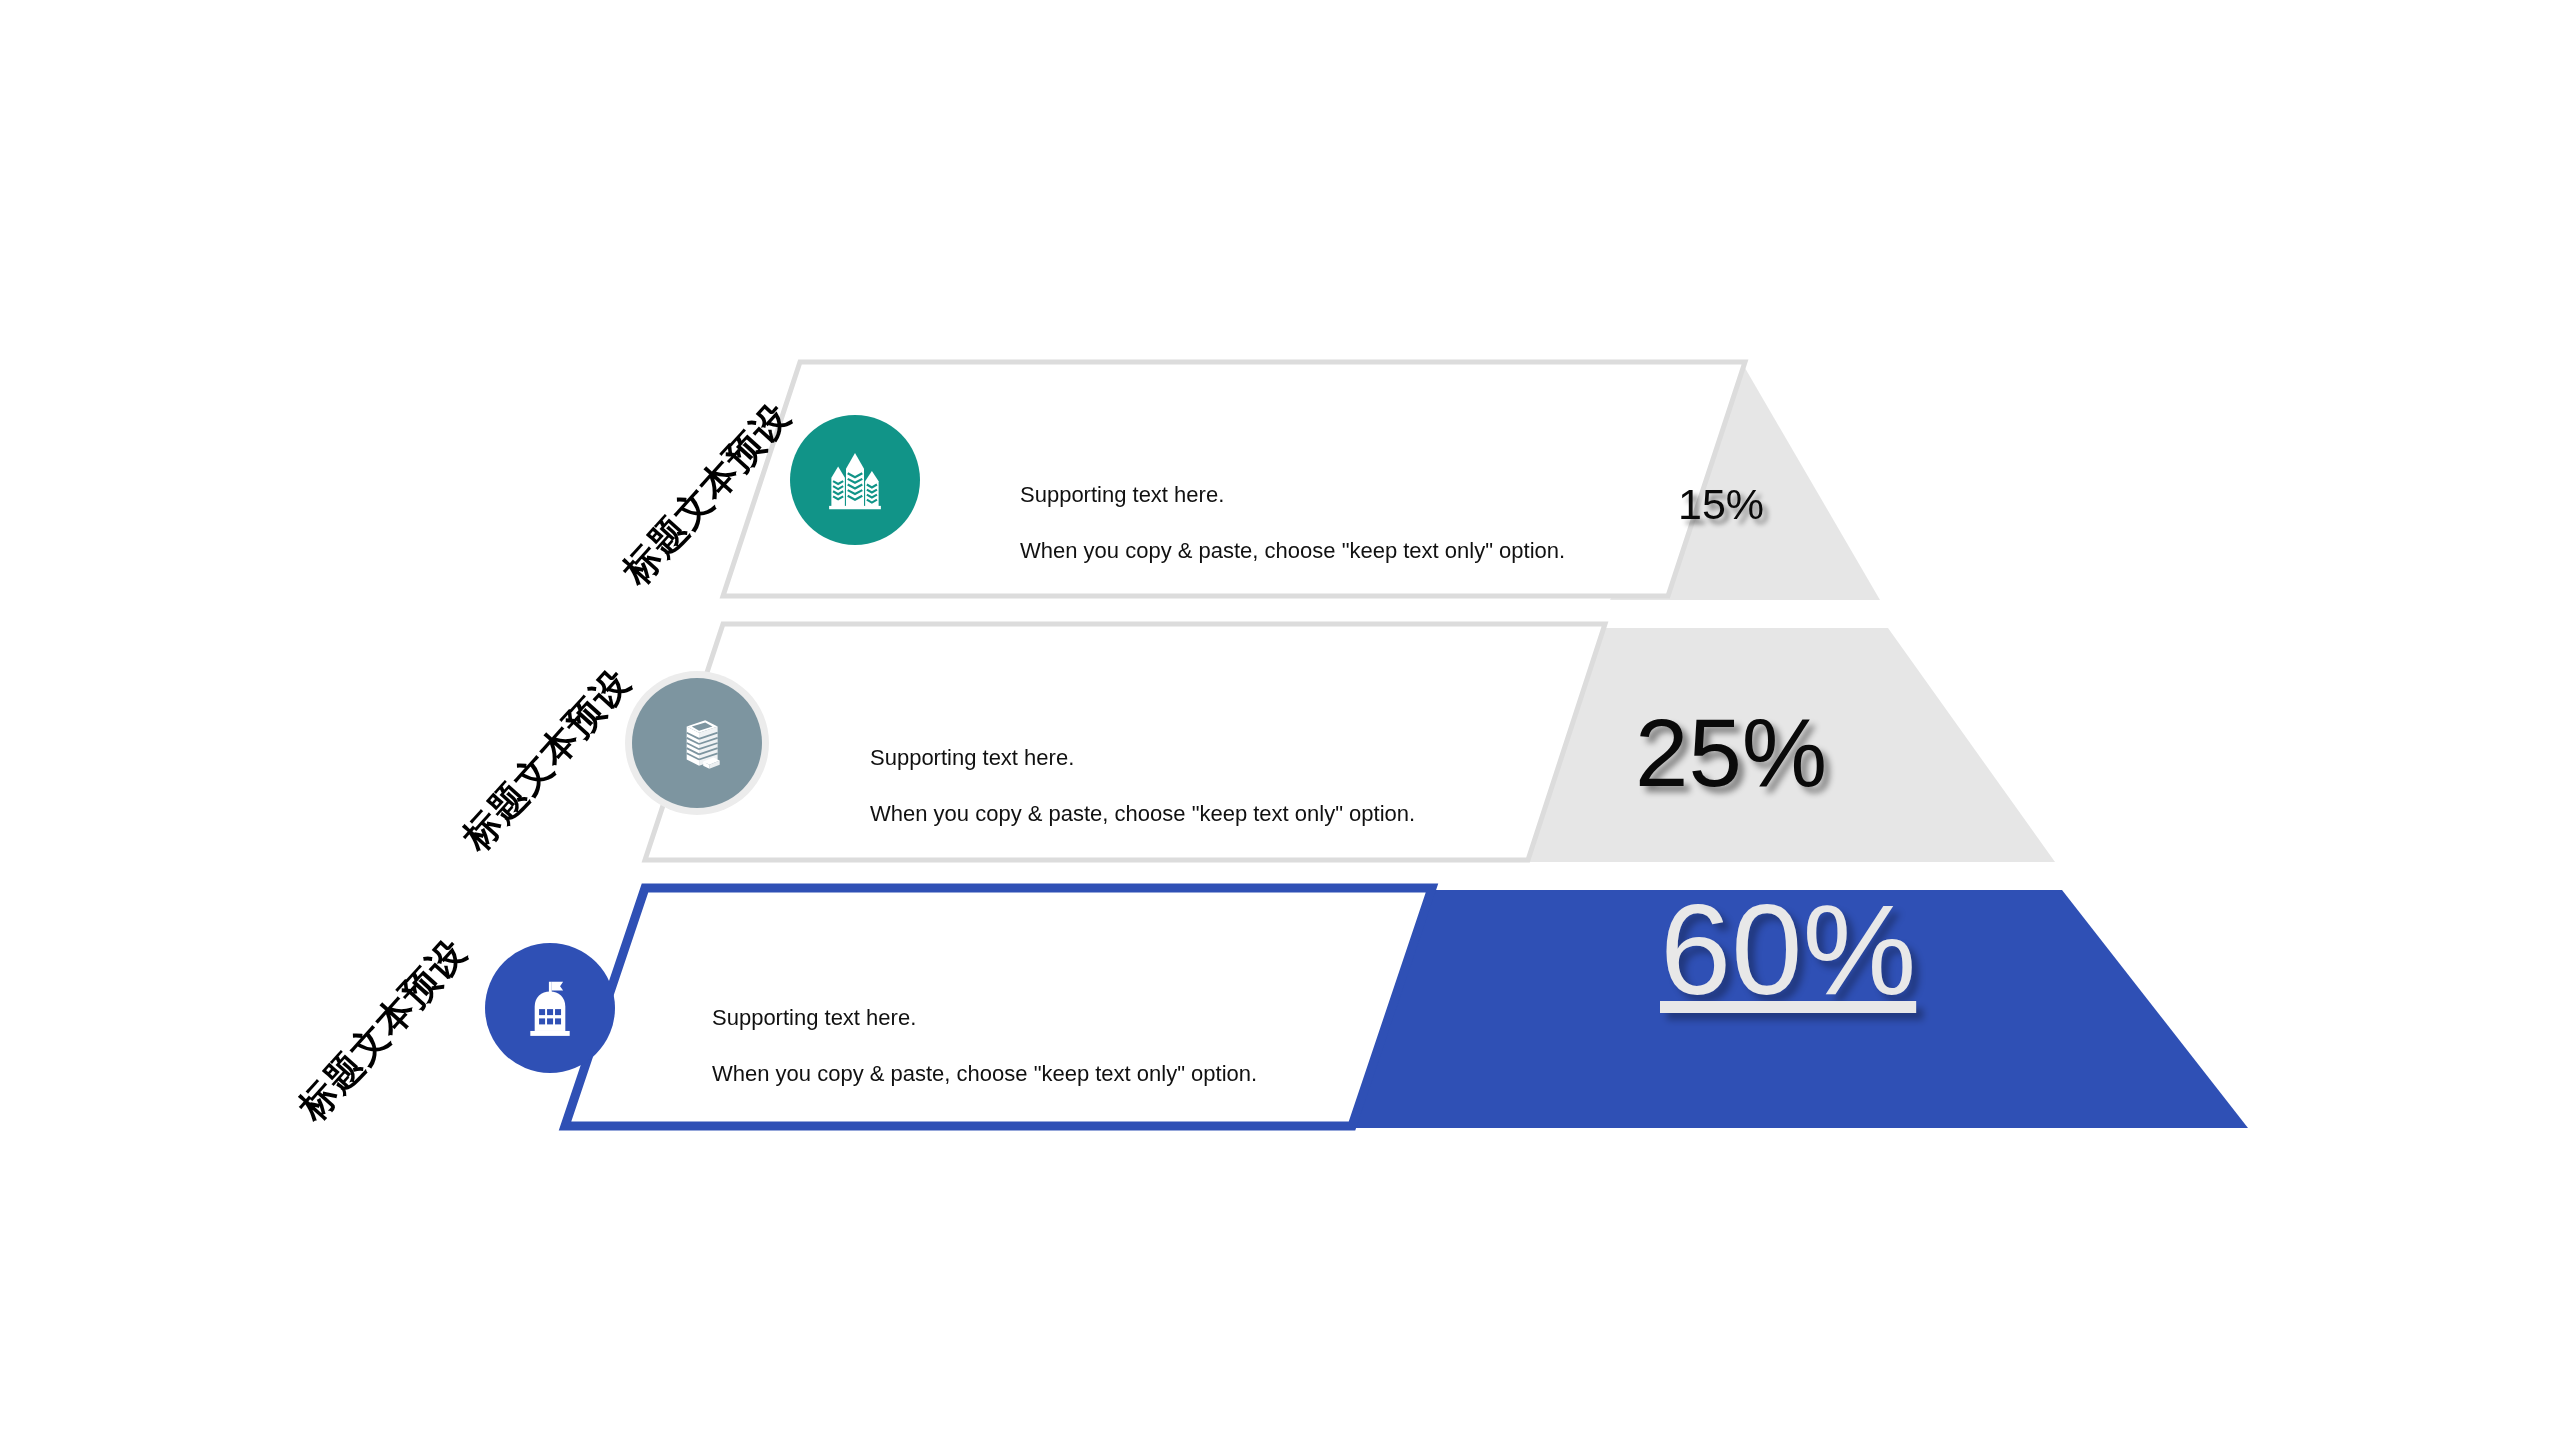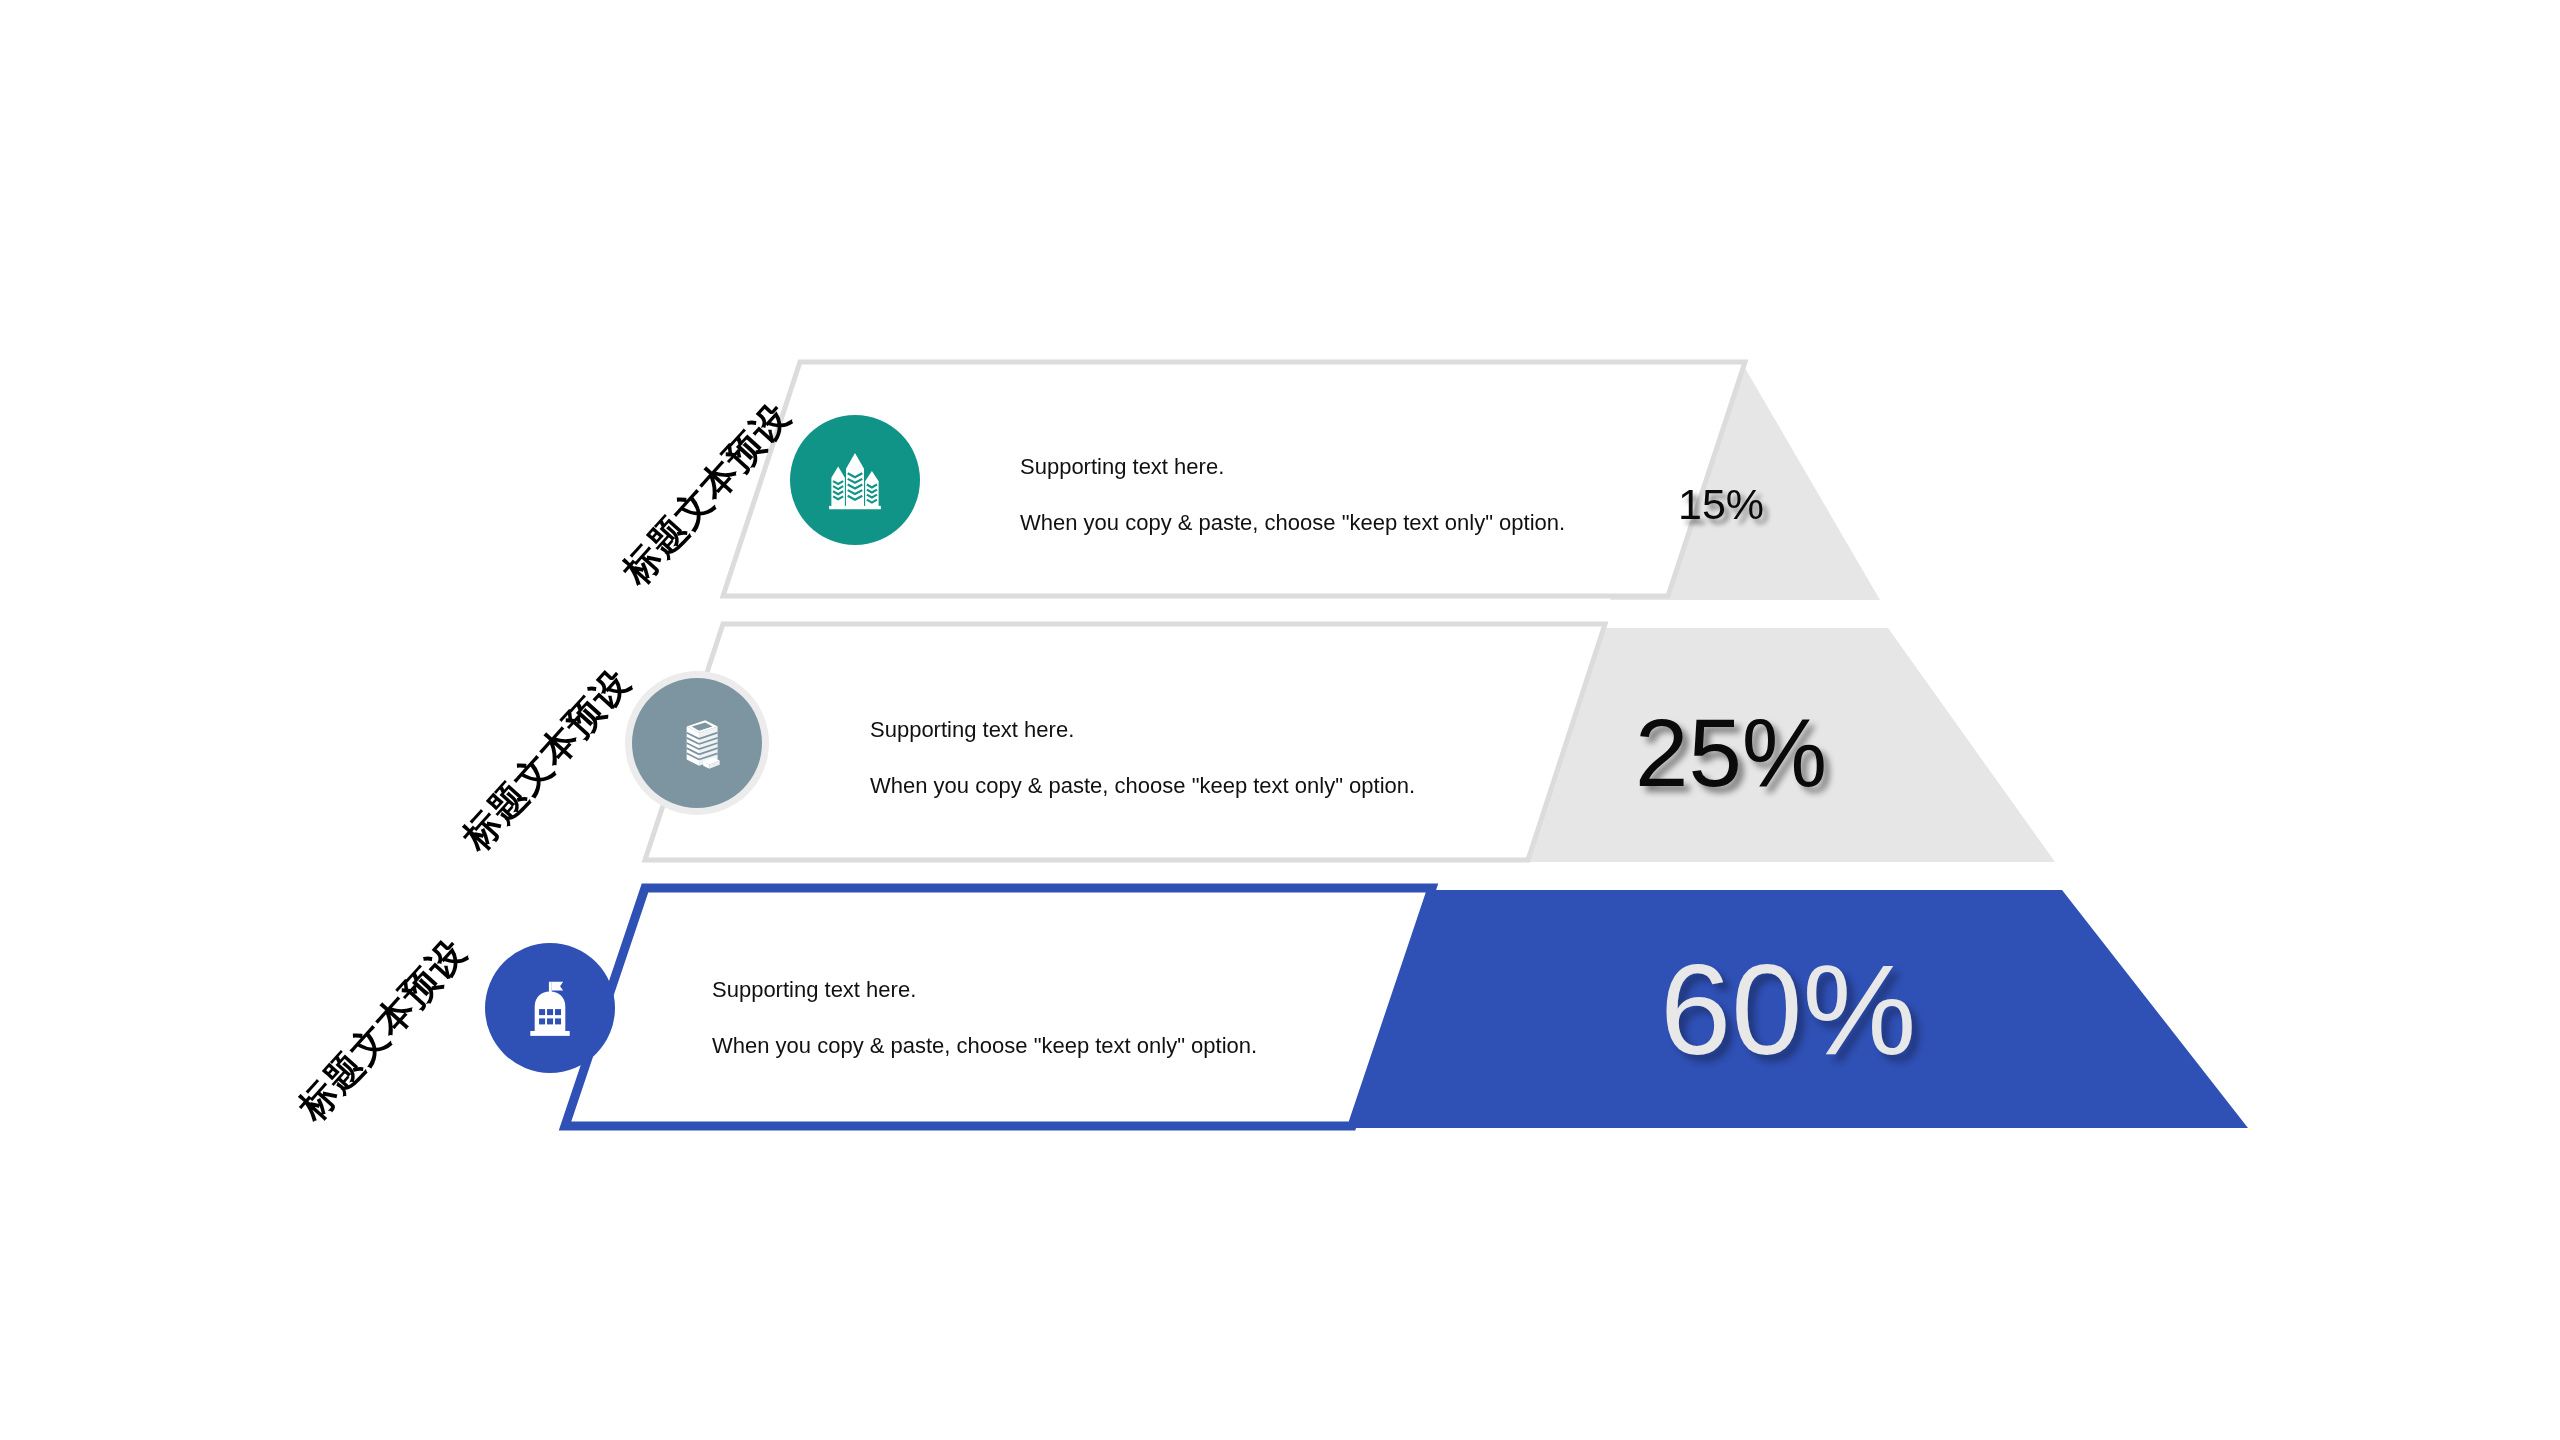--- a/index.html
+++ b/index.html
@@ -40,20 +40,21 @@
   }
   .icon-circle svg { display: block; }
 
   
   .row-text {
     position: absolute;
     color: #111111;
     font-size: 22px;
     line-height: 1.1;
     white-space: nowrap;
+    margin-top: 28px;
   }
   .row-text .line1 { margin-bottom: 32px; }
   .row-text .line2 { }
 
   
   .row-title {
     position: absolute;
     color: #000000;
     font-weight: bold;
     font-size: 37px;
@@ -215,15 +216,15 @@
     </svg>
   </div>
 
   <div class="row-text" style="left:712px; top:978px;">
     <div class="line1">Supporting text here.</div>
     <div class="line2">When you copy &amp; paste, choose "keep text only" option.</div>
   </div>
 
   <div class="row-title" style="left:288px; top:1098px; transform: rotate(-48deg);">标题文本预设</div>
 
-  <div class="pct pct-60" style="left:1660px; top:936px;">60%</div>
+  <div class="pct pct-60" style="left:1660px; top:876px;text-decoration:underline;">60%</div>
 
 </div>
 
 </body></html>

